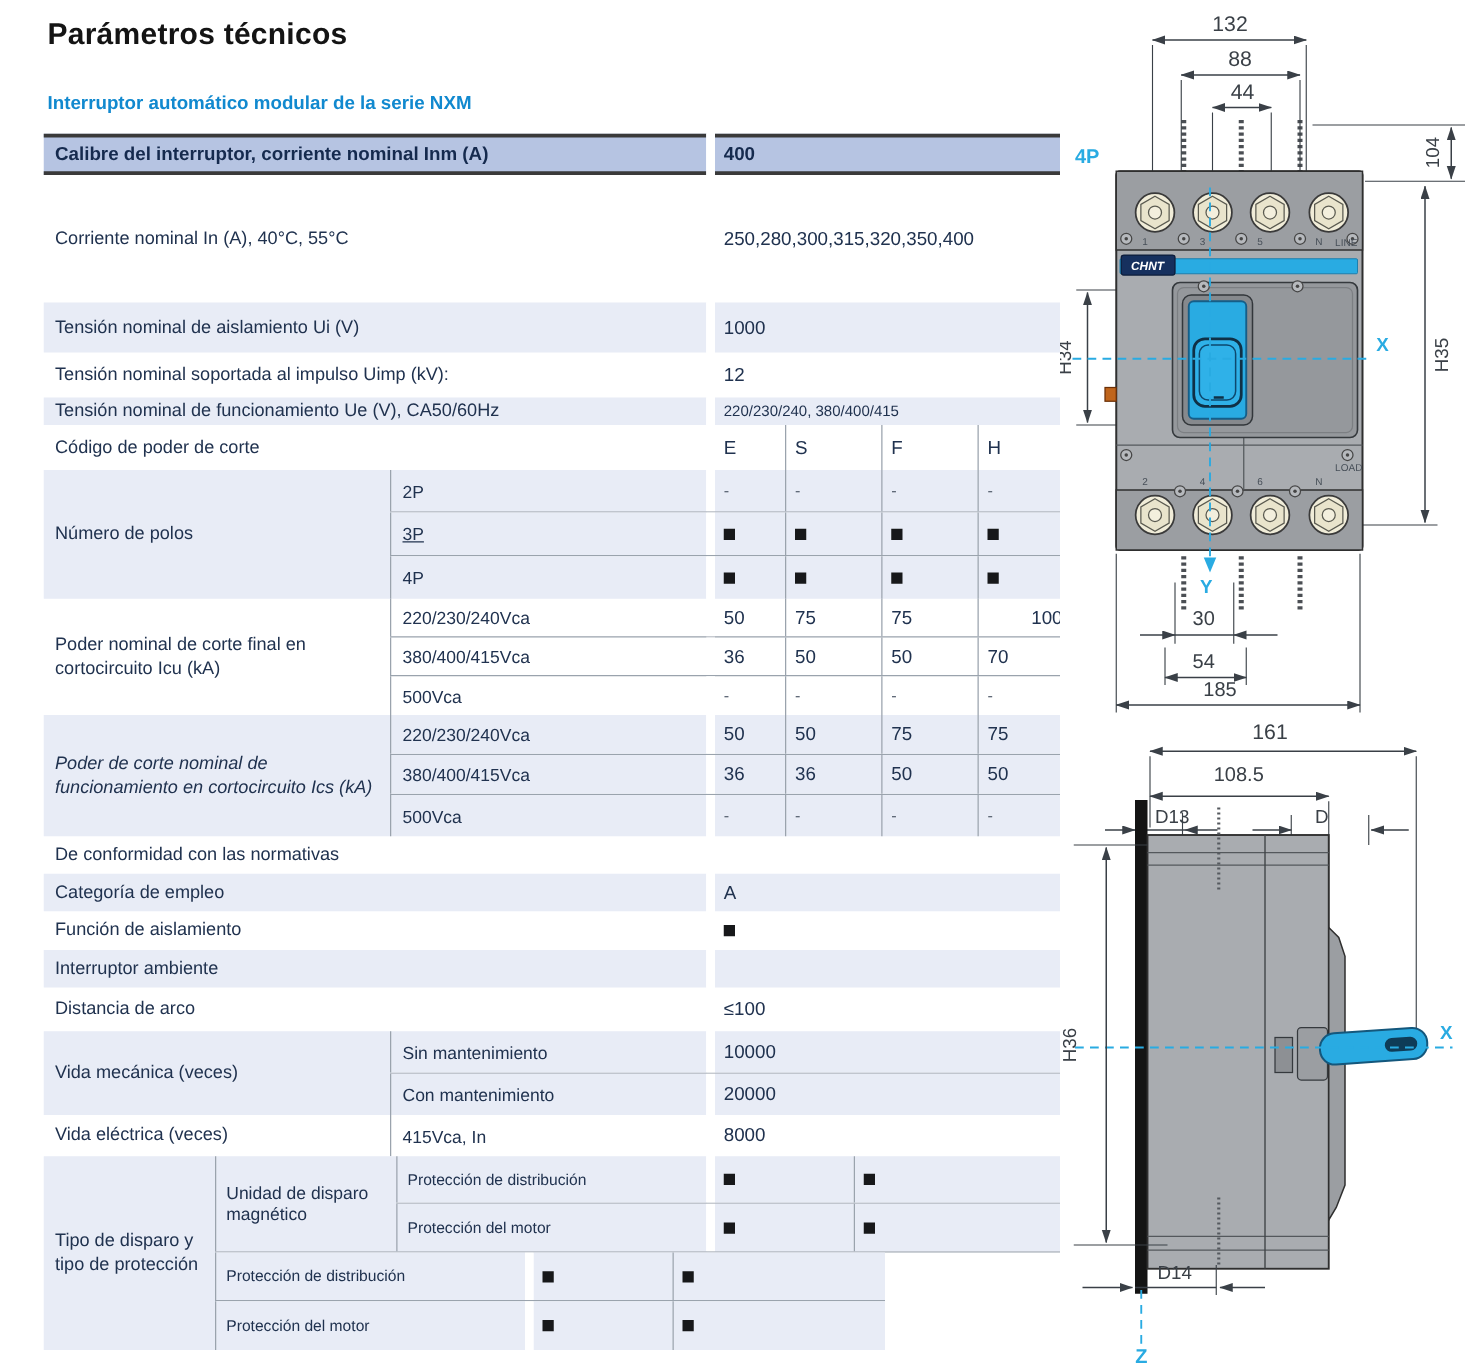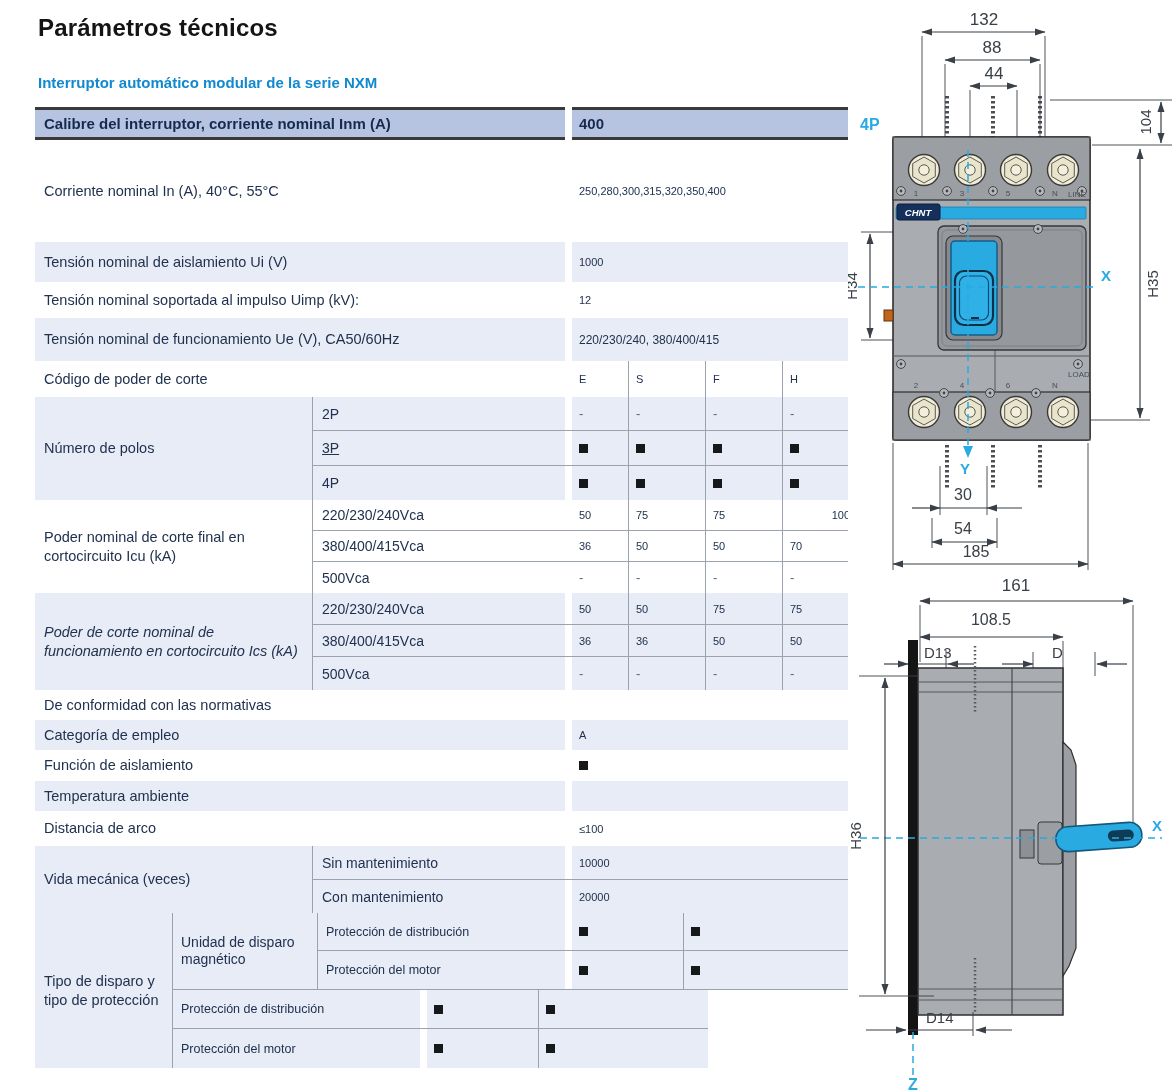--- a/index.html
+++ b/index.html
@@ -29,21 +29,21 @@
   .srow{border-bottom:1px solid var(--line)}
   .srow:last-child{border-bottom:none}
   .srow2{border-bottom:1px solid var(--line)}
   .srow2:last-child{border-bottom:none}
   .gblock{display:flex;border-bottom:1px solid var(--line)}
   .gblock:last-child{border-bottom:none}
   .scell{width:253px;display:flex;align-items:center;padding-left:9px;font-size:14px;border-left:1px solid var(--line)}
   .s1cell{width:145px;display:flex;align-items:center;padding-left:8px;font-size:14px;line-height:1.25;border-left:1px solid var(--line)}
   .s2cell{width:248px;display:flex;align-items:center;padding-left:8px;font-size:12.5px;border-left:1px solid var(--line)}
   .varea{display:flex;width:281px}
-  .vcell{display:flex;align-items:center;padding-left:7px;font-size:11px}
+  .vcell{display:flex;align-items:center;padding-left:7px;font-size:15px}
   .vcell.bl{border-left:1px solid var(--line)}
   .vcell.full{width:281px}
   .vcell.smallv{font-size:12px}
   .vcell.dash{color:#5a6472;font-size:13px}
   .vcell.alignR{justify-content:flex-end;padding-right:3px}
   .sq{width:9px;height:9px;background:#17181a;display:inline-block}
 
   .drawing{position:absolute;background:#fff}
   .drawing-front{left:848px;top:0}
   .drawing-side{left:848px;top:572px}
@@ -86,21 +86,21 @@
             <div class="vcell full" style="width: 281px;">1000</div>
           </div>
         </div>
         <div class="trow" style="height: 36px;">
           <div class="lcell" style="width: 530px;">Tensión nominal soportada al impulso Uimp (kV):</div>
           <div class="gap"></div>
           <div class="varea">
             <div class="vcell full" style="width: 281px;">12</div>
           </div>
         </div>
-        <div class="trow shaded" style="height: 43px;">
+        <div class="trow shaded" style="height: 22px;">
           <div class="lcell" style="width: 530px;">Tensión nominal de funcionamiento Ue (V), CA50/60Hz</div>
           <div class="gap"></div>
           <div class="varea">
             <div class="vcell full smallv" style="width: 281px;">220/230/240, 380/400/415</div>
           </div>
         </div>
         <div class="trow" style="height: 36px;">
           <div class="lcell" style="width: 530px;">Código de poder de corte</div>
           <div class="gap"></div>
           <div class="varea">
@@ -248,21 +248,21 @@
         <div class="trow" style="height: 31px;">
           <div class="lcell" style="width: 530px;">Función de aislamiento</div>
           <div class="gap"></div>
           <div class="varea">
             <div class="vcell full" style="width: 281px;">
               <span class="sq"></span>
             </div>
           </div>
         </div>
         <div class="trow shaded" style="height: 30px;">
-          <div class="lcell" style="width: 530px;">Temperatura ambiente</div>
+          <div class="lcell" style="width: 530px;">Interruptor ambiente</div>
           <div class="gap"></div>
           <div class="varea">
             <div class="vcell full" style="width: 281px;"></div>
           </div>
         </div>
         <div class="trow" style="height: 35px;">
           <div class="lcell" style="width: 530px;">Distancia de arco</div>
           <div class="gap"></div>
           <div class="varea">
             <div class="vcell full" style="width: 281px;">≤100</div>
@@ -276,20 +276,32 @@
               <div class="gap"></div>
               <div class="varea">
                 <div class="vcell full" style="width: 281px;">10000</div>
               </div>
             </div>
             <div class="srow" style="height: 33px;">
               <div class="scell">Con mantenimiento</div>
               <div class="gap"></div>
               <div class="varea">
                 <div class="vcell full" style="width: 281px;">20000</div>
+              </div>
+            </div>
+          </div>
+        </div>
+        <div class="trow">
+          <div class="lcell" style="width: 277px;">Vida eléctrica (veces)</div>
+          <div class="subarea">
+            <div class="srow" style="height: 33px;">
+              <div class="scell">415Vca, In</div>
+              <div class="gap"></div>
+              <div class="varea">
+                <div class="vcell full" style="width: 281px;">8000</div>
               </div>
             </div>
           </div>
         </div>
         <div class="trow shaded">
           <div class="lcell" style="width: 137px;">Tipo de disparo y tipo de protección</div>
           <div class="subarea">
             <div class="gblock">
               <div class="s1cell">Unidad de disparo magnético</div>
               <div class="g2rows">

